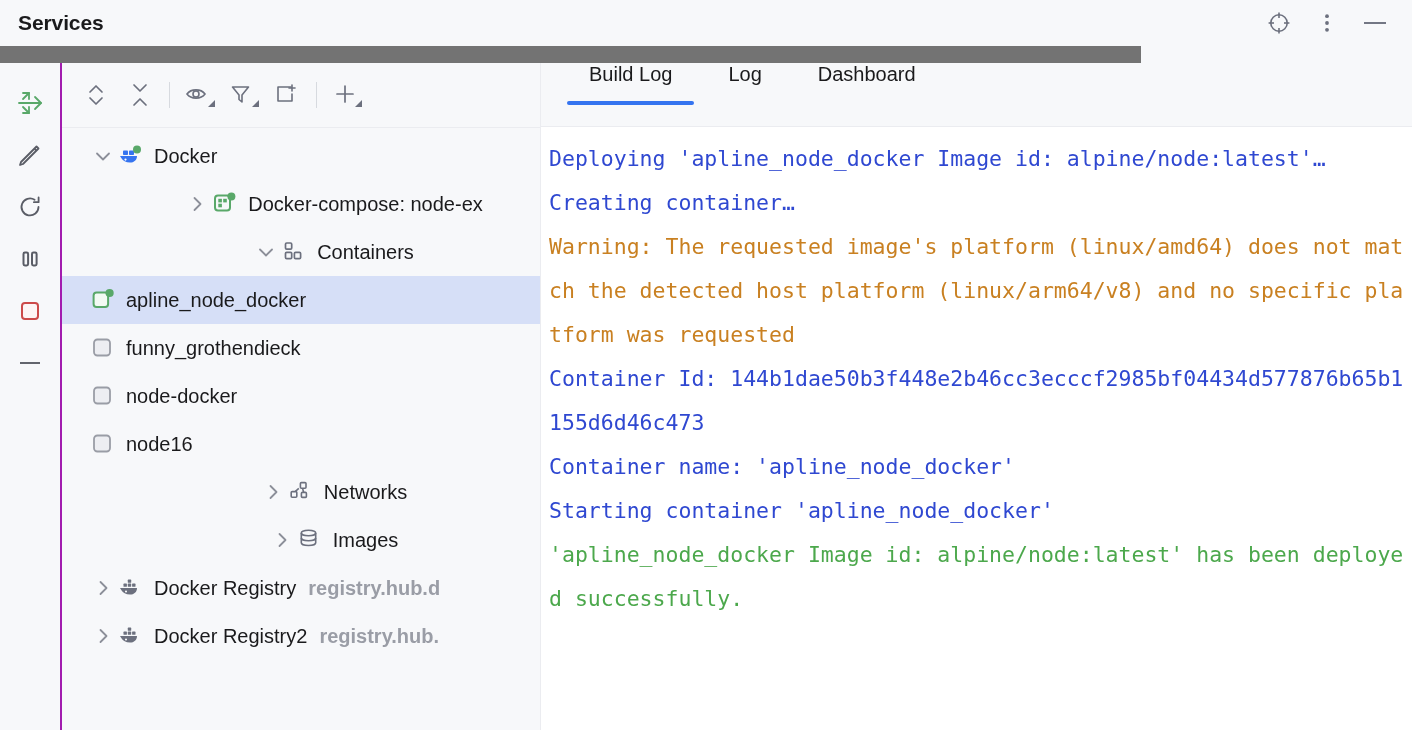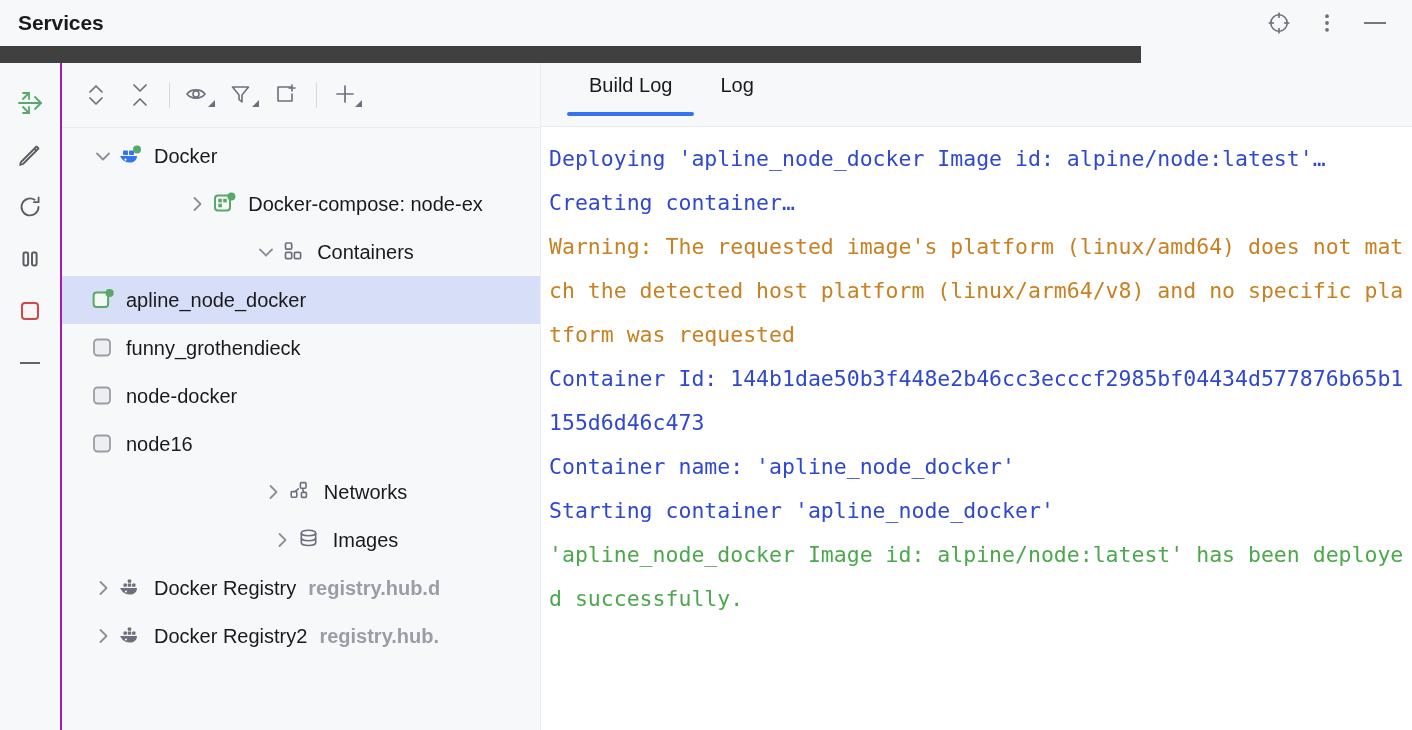--- a/index.html
+++ b/index.html
@@ -2,21 +2,21 @@
 <html><head>
 <meta charset="utf-8">
 <style>
   * { box-sizing: border-box; margin: 0; padding: 0; }
   html, body {
     width: 1412px; height: 730px;
     background: #F7F8FA;
     font-family: "Liberation Sans", sans-serif;
     overflow: hidden;
   }
-  #app { position: relative; width: 1141px; height: 730px; background:#404040; }
+  #app { position: relative; width: 1141px; height: 730px; background:#737373; }
 
   
   .header {
     position: absolute; left:0; top:0; width:1412px; height:46px;
     background:#F7F8FA;
     display:flex; align-items:center;
   }
   .header-title {
     margin-left:18px;
     font-size:21px; font-weight:bold; color:#1A1A1C;
@@ -82,22 +82,22 @@
   .ind2 { }
 
   
   .log-panel {
     position:absolute; left:540px; top:63px; width:872px; height:667px;
     background:#FFFFFF;
     border-left:1px solid #EBECF0;
   }
   .tabs {
     height:64px; background:#F7F8FA;
-    display:flex; align-items:center;
-    padding-left:26px; gap:4px;
+    display:flex; align-items:flex-start;
+    padding-left:26px; gap:12px;
     border-bottom:1px solid #EBECF0;
     position:relative;
   }
   .tab {
     font-size:20px; color:#1A1A1C; padding:0 22px 18px 22px;
     cursor:pointer; position:relative;
   }
   .tab.active::after {
     content:""; position:absolute; left:0; right:0; bottom:-1px;
     height:4px; background:#3574F0; border-radius:2px;
@@ -424,17 +424,18 @@
           <span class="tlabel">Docker Registry2</span>
           <span class="tsub">registry.hub.</span>
         </div>
       </div>
   </div>
 
   <div class="log-panel">
     <div class="tabs" id="log-tabs">
         <div class="tab active">Build Log</div>
         <div class="tab">Log</div>
+        <div class="tab">Dashboard</div>
       </div>
     <div class="log-body" id="log-body"><span class="ln c-info">Deploying 'apline_node_docker Image id: alpine/node:latest'…</span><span class="ln c-info">Creating container…</span><span class="ln c-warn">Warning: The requested image's platform (linux/amd64) does not match the detected host platform (linux/arm64/v8) and no specific platform was requested</span><span class="ln c-info">Container Id: 144b1dae50b3f448e2b46cc3ecccf2985bf04434d577876b65b1155d6d46c473</span><span class="ln c-info">Container name: 'apline_node_docker'</span><span class="ln c-info">Starting container 'apline_node_docker'</span><span class="ln c-ok">'apline_node_docker Image id: alpine/node:latest' has been deployed successfully.</span></div>
   </div>
 
 </div>
 
 </body></html>

